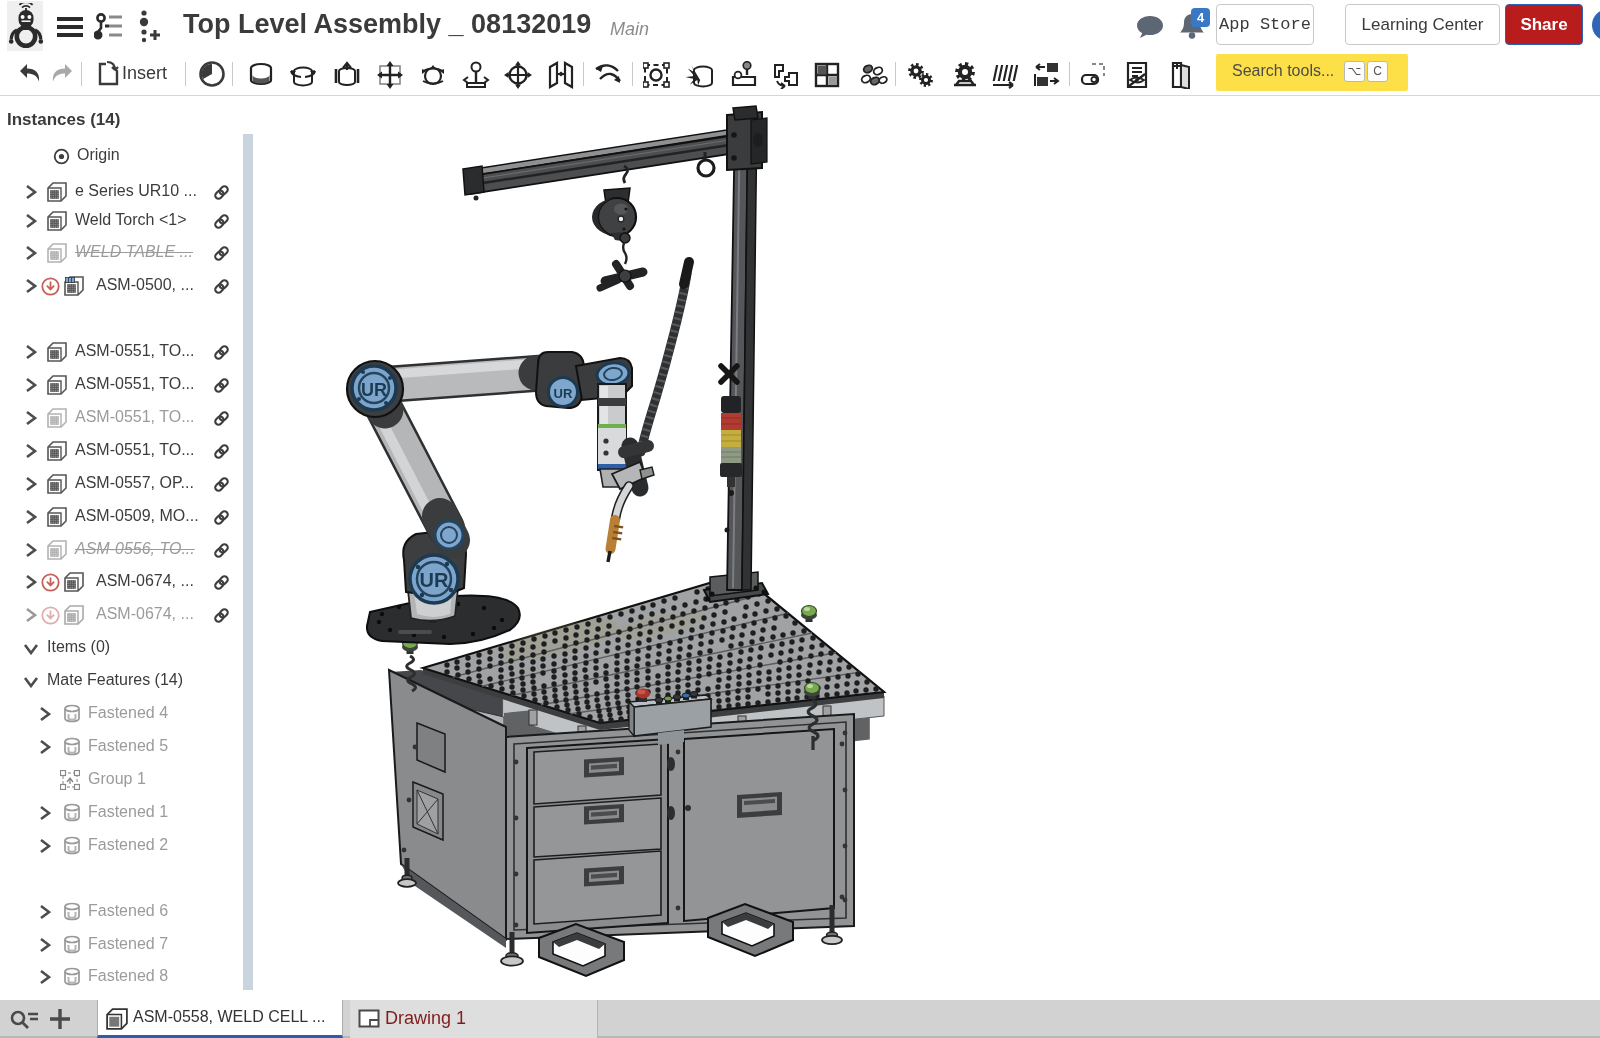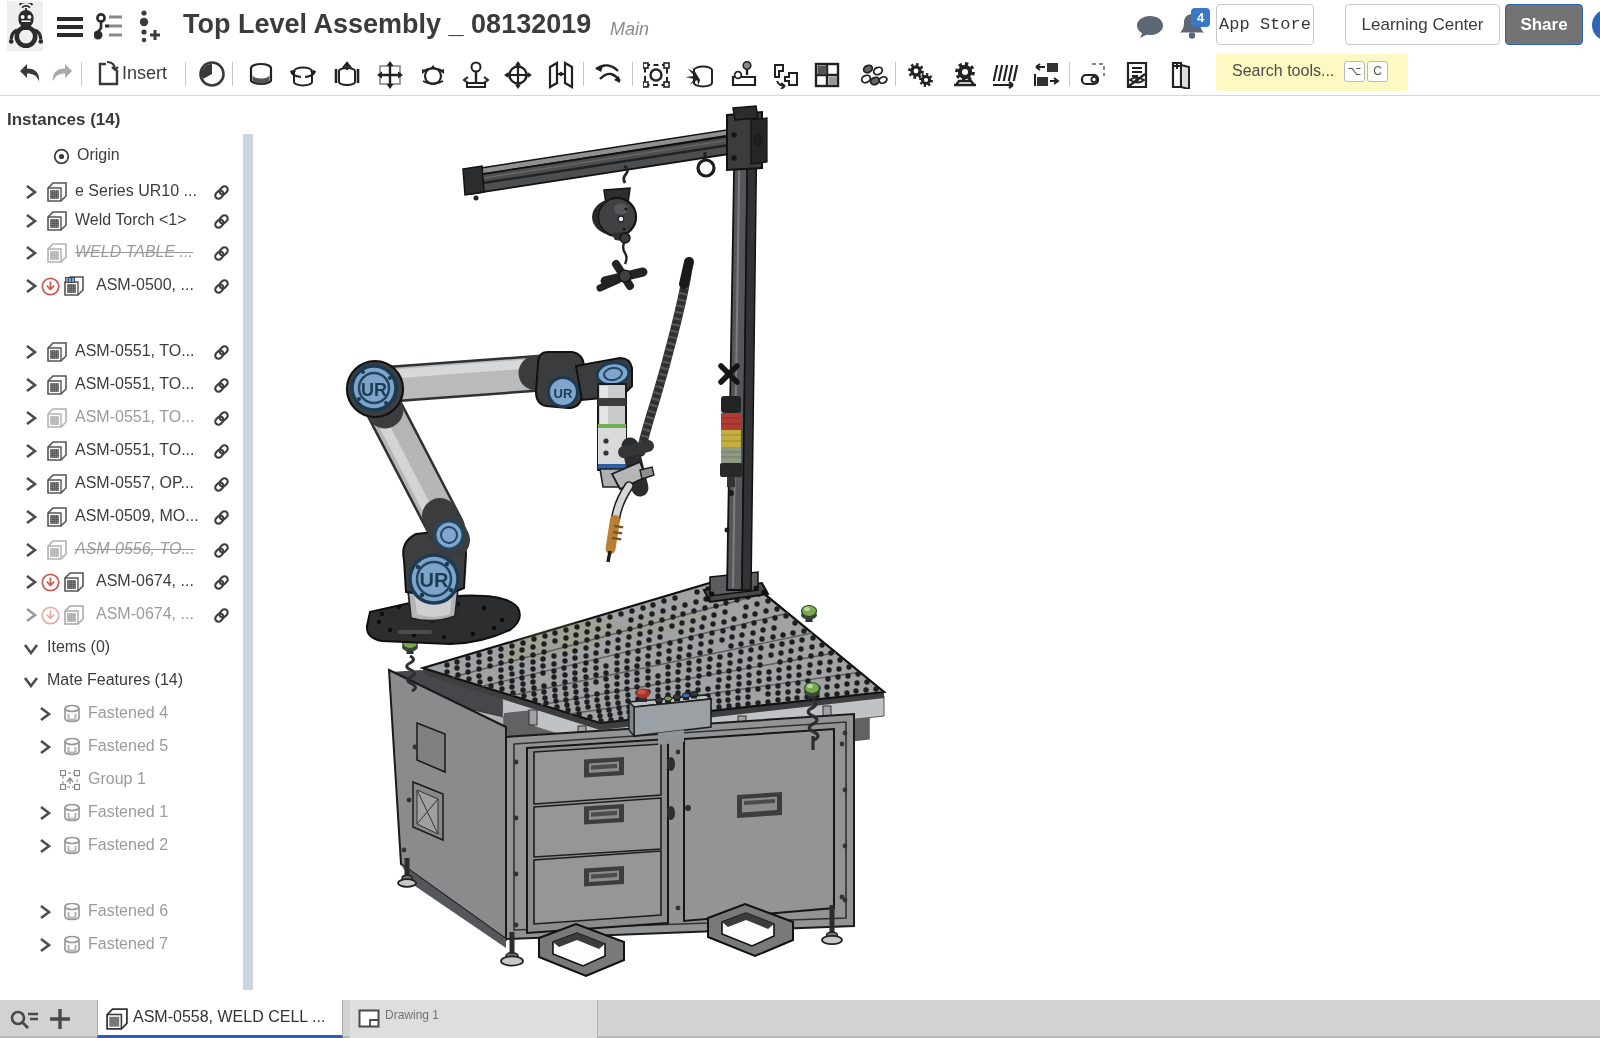--- a/index.html
+++ b/index.html
@@ -7,49 +7,49 @@
   font-family:"Liberation Sans", sans-serif; }
 
 #topbar { position:absolute; left:0; top:0; width:1600px; height:52px; background:#fff; }
 #logo { position:absolute; left:7px; top:1px; width:36px; height:50px; background:#efefef; }
 #title { position:absolute; left:183px; top:9px; font-size:27px; font-weight:bold; color:#3b3b3b; letter-spacing:0px; white-space:nowrap;}
 #main-lbl { position:absolute; left:610px; top:19px; font-size:18px; color:#8b8b8b;font-style:italic; }
 .tbtn { position:absolute; top:4px; height:41px; border:1px solid #c9c9c9; border-radius:4px; background:#fff;
   font-size:17px; color:#3a3a3a; text-align:center; line-height:39px; }
 #btn-app { left:1216px; width:98px;font-family:Liberation Mono, monospace; }
 #btn-learn { left:1337px; width:155px;margin-left:8px; }
-#btn-share { left:1505px; width:78px; background:#737373; border-color:#2b62b2; color:#fff; font-weight:bold; }
+#btn-share { left:1505px; width:78px; background:#b91c1c; border-color:#2b62b2; color:#fff; font-weight:bold; }
 #avatar { position:absolute; left:1592px; top:9px; width:32px; height:32px; border-radius:50%; background:#2e66b5; }
 #badge { position:absolute; left:1191px; top:8px; width:19px; height:19px; border-radius:4px; background:#3878c7;
   color:#fff; font-size:13px; font-weight:bold; text-align:center; line-height:19px; z-index:3;}
 
 #toolbar { position:absolute; left:0; top:52px; width:1600px; height:44px; background:#fff;
   border-bottom:1px solid #d7d7d7; }
 .sep { position:absolute; top:10px; width:1px; height:24px; background:#c9c9c9; }
 #insert-lbl { position:absolute; left:122px; top:11px; font-size:18px; color:#3a3a3a; }
-#searchbox { position:absolute; left:1216px; top:2px; width:192px; height:37px; background:#fef9c3; border-radius:2px; }
+#searchbox { position:absolute; left:1216px; top:2px; width:192px; height:37px; background:#fde047; border-radius:2px; }
 #searchbox .st { position:absolute; left:16px; top:8px; font-size:16px; color:#4c4c4c; }
 .key { position:absolute; top:7px; width:21px; height:21px; background:#fdfdfd; border:1px solid #b9b9b9; border-radius:3px;
   font-size:12px; color:#555; text-align:center; line-height:19px; }
 
 #panel { position:absolute; left:0; top:97px; width:256px; height:903px; background:#fff; z-index:2; }
 #panel-hdr { position:absolute; left:7px; top:13px; font-size:17px; font-weight:bold; color:#3a3a3a; }
 .row { position:absolute; left:0; width:240px; height:32px; font-size:16px; color:#3c3c3c; white-space:nowrap;margin-left:16px; }
 .row .lbl { position:absolute; top:6px; }
 .row.grey .lbl { color:#9b9b9b; }
 .row.strike .lbl { color:#9b9b9b; font-style:italic; text-decoration:line-through; }
 .scrollbar { position:absolute; left:243px; top:37px; width:10px; height:856px; background:#c9d4df; border-radius:0px; }
 
 #tabbar { position:absolute; left:0; top:1000px; width:1600px; height:38px; background:#d2d2d2; z-index:4;
   border-bottom:2px solid #b7b7b7;}
 #tab1 { position:absolute; left:97px; top:0px; width:246px; height:38px; background:#fff; border-left:1px solid #adadad; border-right:1px solid #adadad;
   border-bottom:3px solid #2a5fad; }
 #tab1 .tl { position:absolute; left:35px; top:8px; font-size:16px; color:#333; white-space:nowrap;}
 #tab2 { position:absolute; left:350px; top:0px; width:248px; height:38px; background:#dedede; border-right:1px solid #b5b5b5; }
-#tab2 .tl { position:absolute; left:35px; top:8px; font-size:12px; color:#737373; }
+#tab2 .tl { position:absolute; left:35px; top:8px; font-size:18px; color:#7f1d1d; }
 svg.icon { position:absolute; }
 </style>
 </head>
 <body>
 <div id="topbar">
 <div id="logo"></div>
 <svg class="icon" style="left:8px;top:3px" width="36" height="48" viewBox="0 0 36 48">
  <path d="M18 9 v-4" stroke="#2b2b2b" stroke-width="1.8"></path>
  <path d="M14 4.6 a5.6 5.6 0 0 1 8 0" fill="none" stroke="#2b2b2b" stroke-width="1.7"></path>
  <path d="M11.4 1.9 a9.3 9.3 0 0 1 13.2 0" fill="none" stroke="#2b2b2b" stroke-width="1.7"></path>
@@ -600,20 +600,31 @@
 <div class="row grey" style="top:831.5px">
       <svg class="icon" style="left:22px;top:8px" width="13" height="16" viewBox="0 0 13 16">
         <path d="M3 2 l8 6 -8 6" fill="none" stroke="#4d4d4d" stroke-width="2.6"></path>
       </svg>
       <svg class="icon" style="left:47px;top:6px" width="18" height="20" viewBox="0 0 18 20">
         <path d="M2 4.5 L2 14.5 A7 3 0 0 0 16 14.5 L16 4.5" fill="#fdfdfd" stroke="#999" stroke-width="1.7"></path>
         <ellipse cx="9" cy="4.5" rx="7" ry="3" fill="#fdfdfd" stroke="#999" stroke-width="1.7"></ellipse>
         <path d="M5.5 10 v4 a3.5 1.8 0 0 0 7 0 v-4" fill="none" stroke="#b5b5b5" stroke-width="2"></path>
       </svg>
       <span class="lbl" style="left:72px">Fastened 7</span>
+    </div>
+<div class="row grey" style="top:864px">
+      <svg class="icon" style="left:22px;top:8px" width="13" height="16" viewBox="0 0 13 16">
+        <path d="M3 2 l8 6 -8 6" fill="none" stroke="#4d4d4d" stroke-width="2.6"></path>
+      </svg>
+      <svg class="icon" style="left:47px;top:6px" width="18" height="20" viewBox="0 0 18 20">
+        <path d="M2 4.5 L2 14.5 A7 3 0 0 0 16 14.5 L16 4.5" fill="#fdfdfd" stroke="#999" stroke-width="1.7"></path>
+        <ellipse cx="9" cy="4.5" rx="7" ry="3" fill="#fdfdfd" stroke="#999" stroke-width="1.7"></ellipse>
+        <path d="M5.5 10 v4 a3.5 1.8 0 0 0 7 0 v-4" fill="none" stroke="#b5b5b5" stroke-width="2"></path>
+      </svg>
+      <span class="lbl" style="left:72px">Fastened 8</span>
     </div>
 <div class="scrollbar"></div>
 </div>
 <div id="tabbar">
 <svg class="icon" style="left:10px;top:10px" width="30" height="20" viewBox="0 0 30 20">
  <circle cx="8" cy="8" r="6" fill="none" stroke="#4a4a4a" stroke-width="2.6"></circle>
  <path d="M12.5 12.5 L18 18" stroke="#4a4a4a" stroke-width="2.8"></path>
  <path d="M18 4 h10 M20 9 h8" stroke="#4a4a4a" stroke-width="2.4"></path>
     </svg>
 <svg class="icon" style="left:48px;top:7px" width="24" height="24" viewBox="0 0 24 24">

